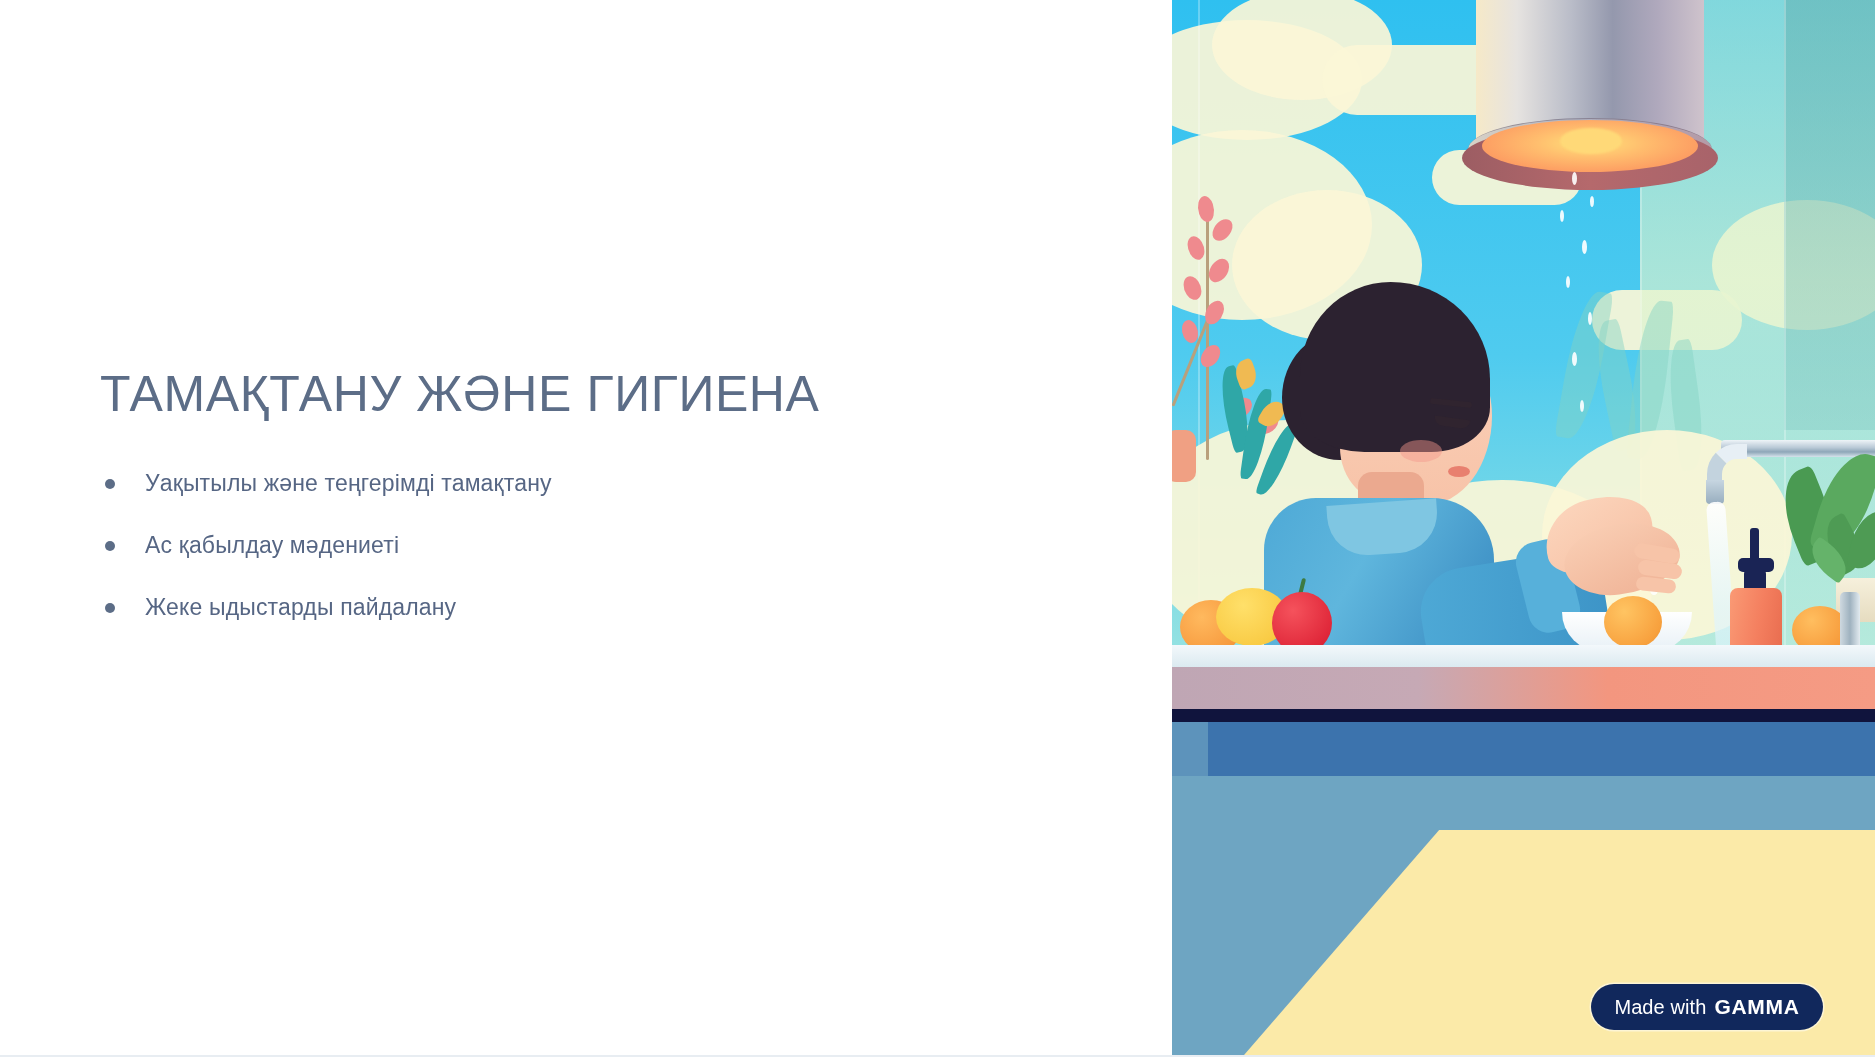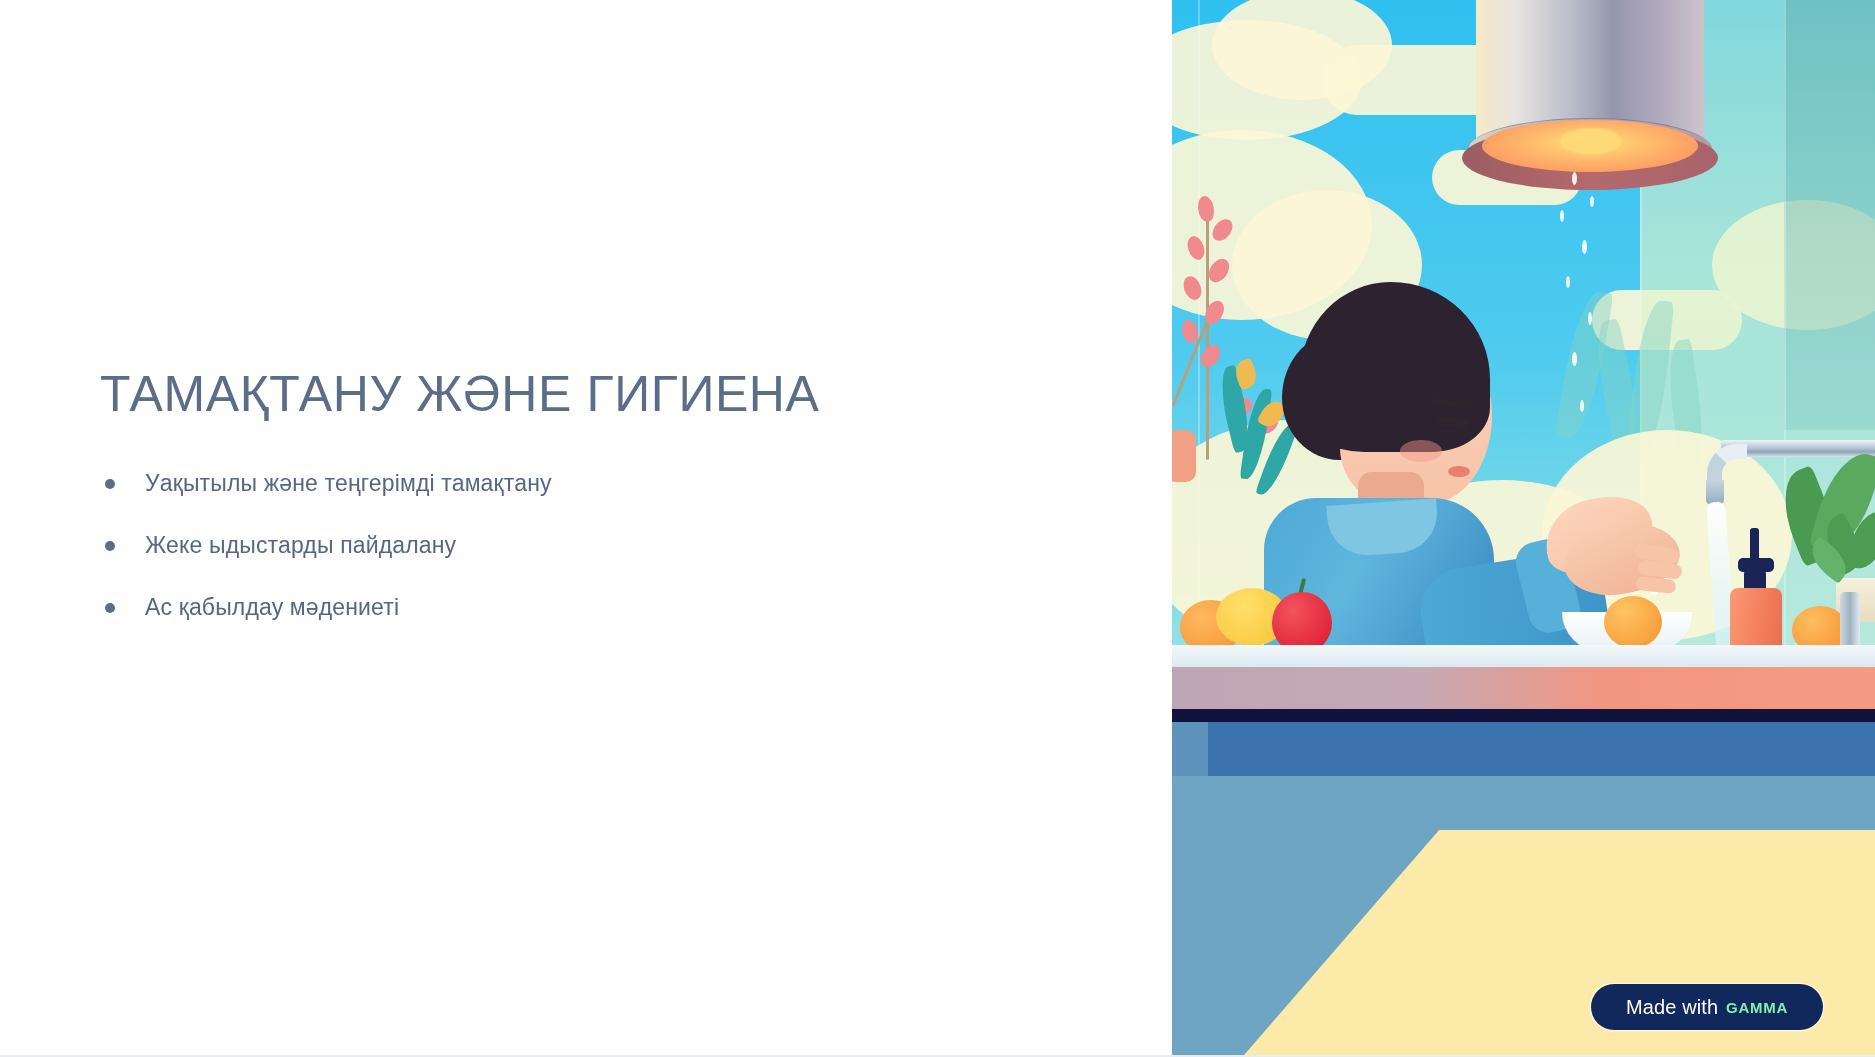--- a/index.html
+++ b/index.html
@@ -531,22 +531,22 @@
     justify-content: center;
     box-shadow: 0 0 0 1.5px rgba(255,255,255,0.5);
   }
   .gamma-text {
     color: #ffffff;
     font-size: 20px;
     font-weight: 400;
     letter-spacing: 0.1px;
   }
   .gamma-word {
-    color: #86efac;
-    font-size: 15px;
+    color: #ffffff;
+    font-size: 21px;
     font-weight: 700;
     letter-spacing: 0.7px;
     margin-left: 8px;
   }
 </style>
 </head>
 <body>
 
 <div class="slide">
 
@@ -558,26 +558,26 @@
       <ul class="bullet-list">
 
         <li class="bullet-item">
           <span class="bullet-dot"></span>
           <span class="bullet-text">Уақытылы және теңгерімді тамақтану</span>
         </li>
 
 
         <li class="bullet-item">
           <span class="bullet-dot"></span>
-          <span class="bullet-text">Жеке ыдыстарды пайдалану</span>
+          <span class="bullet-text">Ас қабылдау мәдениеті</span>
         </li>
 
         <li class="bullet-item">
           <span class="bullet-dot"></span>
-          <span class="bullet-text">Ас қабылдау мәдениеті</span>
+          <span class="bullet-text">Жеке ыдыстарды пайдалану</span>
         </li>
 
       </ul>
     </div>
   </div>
 
   <div class="image-pane">
 
     <div class="sky"></div>
 

